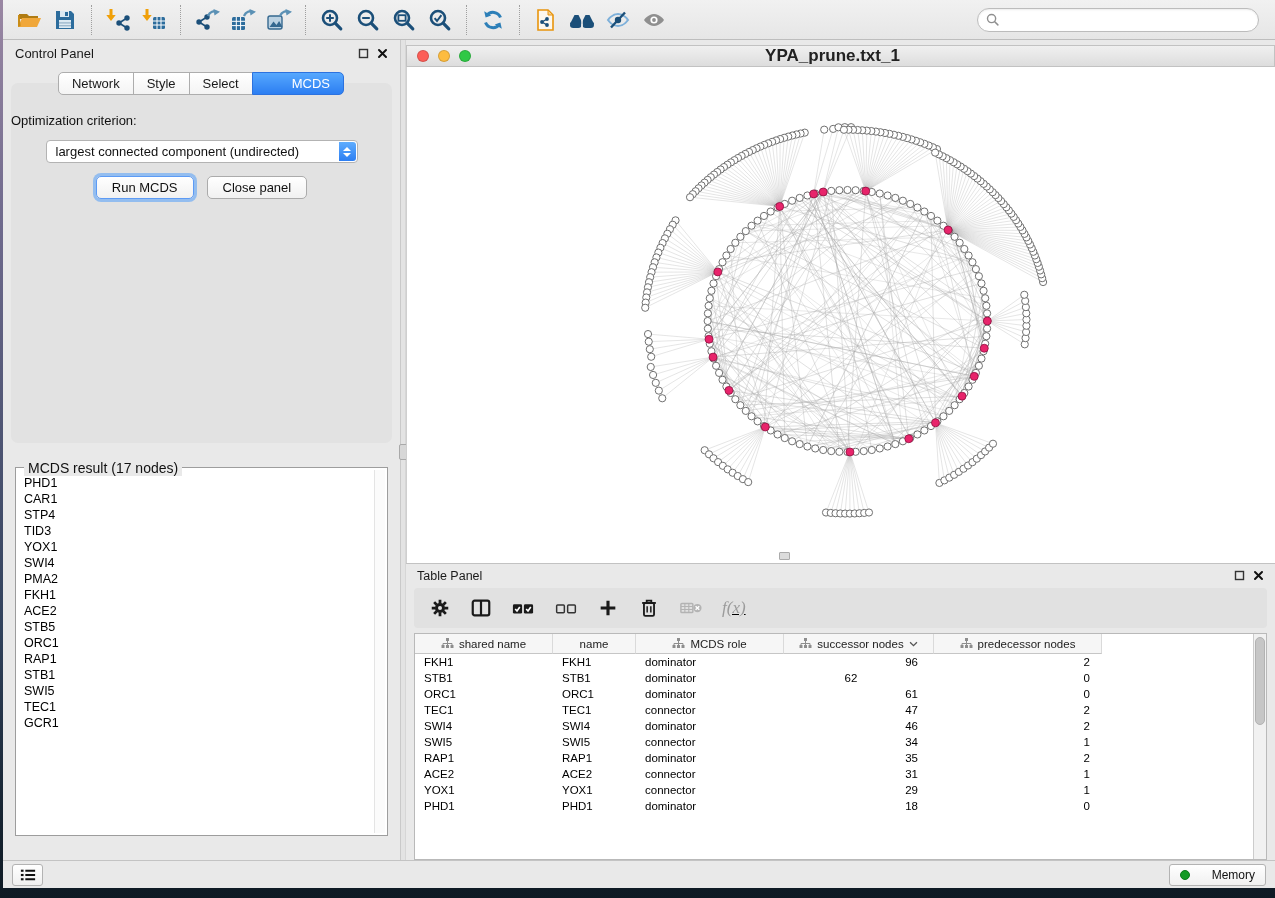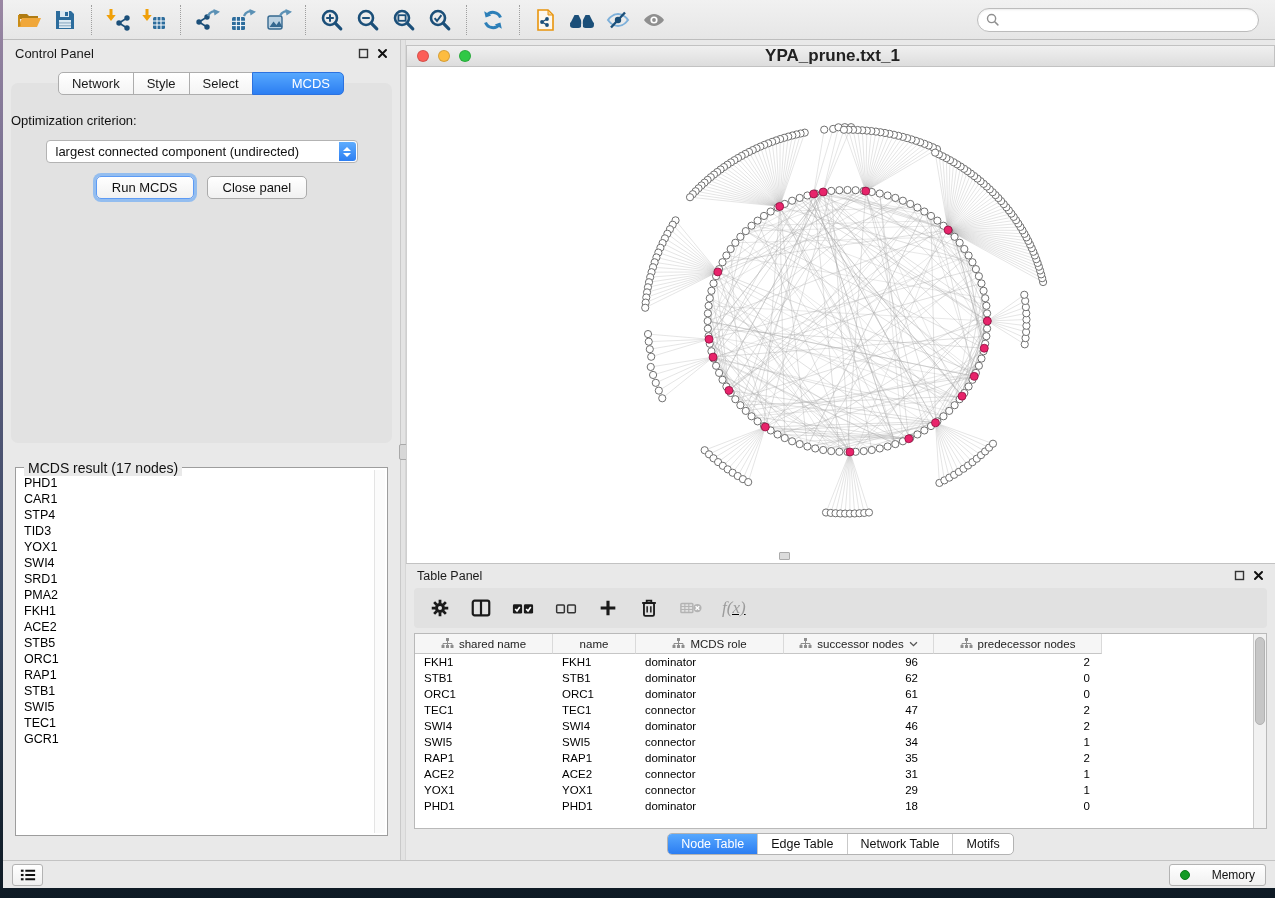--- a/index.html
+++ b/index.html
@@ -292,21 +292,20 @@
       </div>
       <div class="fieldset">
         <span class="legend">MCDS result (17 nodes)</span>
         <div class="mcds-list">
               <div>PHD1</div>
               <div>CAR1</div>
               <div>STP4</div>
               <div>TID3</div>
               <div>YOX1</div>
               <div>SWI4</div>
-              <div>SRD1</div>
               <div>PMA2</div>
               <div>FKH1</div>
               <div>ACE2</div>
               <div>STB5</div>
               <div>ORC1</div>
               <div>RAP1</div>
               <div>STB1</div>
               <div>SWI5</div>
               <div>TEC1</div>
               <div>GCR1</div>
@@ -1168,21 +1167,21 @@
                   <div class="td l" style="width: 138px;">FKH1</div>
                   <div class="td l" style="width: 83px;">FKH1</div>
                   <div class="td l" style="width: 148px;">dominator</div>
                   <div class="td r" style="padding-right: 16px; width: 150px;">96</div>
                   <div class="td r" style="padding-right: 12px; width: 168px;">2</div>
                 </div>
                 <div class="tr">
                   <div class="td l" style="width: 138px;">STB1</div>
                   <div class="td l" style="width: 83px;">STB1</div>
                   <div class="td l" style="width: 148px;">dominator</div>
-                  <div class="td r" style="padding-right: 16px; width: 150px;">62</div>
+                  <div class="td r" style="padding-right: 16px; width: 150px; text-align: center;">62</div>
                   <div class="td r" style="padding-right: 12px; width: 168px;">0</div>
                 </div>
                 <div class="tr">
                   <div class="td l" style="width: 138px;">ORC1</div>
                   <div class="td l" style="width: 83px;">ORC1</div>
                   <div class="td l" style="width: 148px;">dominator</div>
                   <div class="td r" style="padding-right: 16px; width: 150px;">61</div>
                   <div class="td r" style="padding-right: 12px; width: 168px;">0</div>
                 </div>
                 <div class="tr">
@@ -1230,28 +1229,20 @@
                 <div class="tr">
                   <div class="td l" style="width: 138px;">PHD1</div>
                   <div class="td l" style="width: 83px;">PHD1</div>
                   <div class="td l" style="width: 148px;">dominator</div>
                   <div class="td r" style="padding-right: 16px; width: 150px;">18</div>
                   <div class="td r" style="padding-right: 12px; width: 168px;">0</div>
                 </div>
               </div>
           <div class="vscroll">
                 <div class="vthumb"></div>
-              </div>
-        </div>
-        <div class="tp-tabs">
-          <div class="tabset">
-                <div class="tab selected">Node Table</div>
-                <div class="tab">Edge Table</div>
-                <div class="tab">Network Table</div>
-                <div class="tab">Motifs</div>
               </div>
         </div>
       </div>
     </div>
   </div>
 
   <div class="statusbar">
     <div class="sq-btn">
       <svg width="16" height="14" viewBox="0 0 18 14">
             <g fill="#111">

